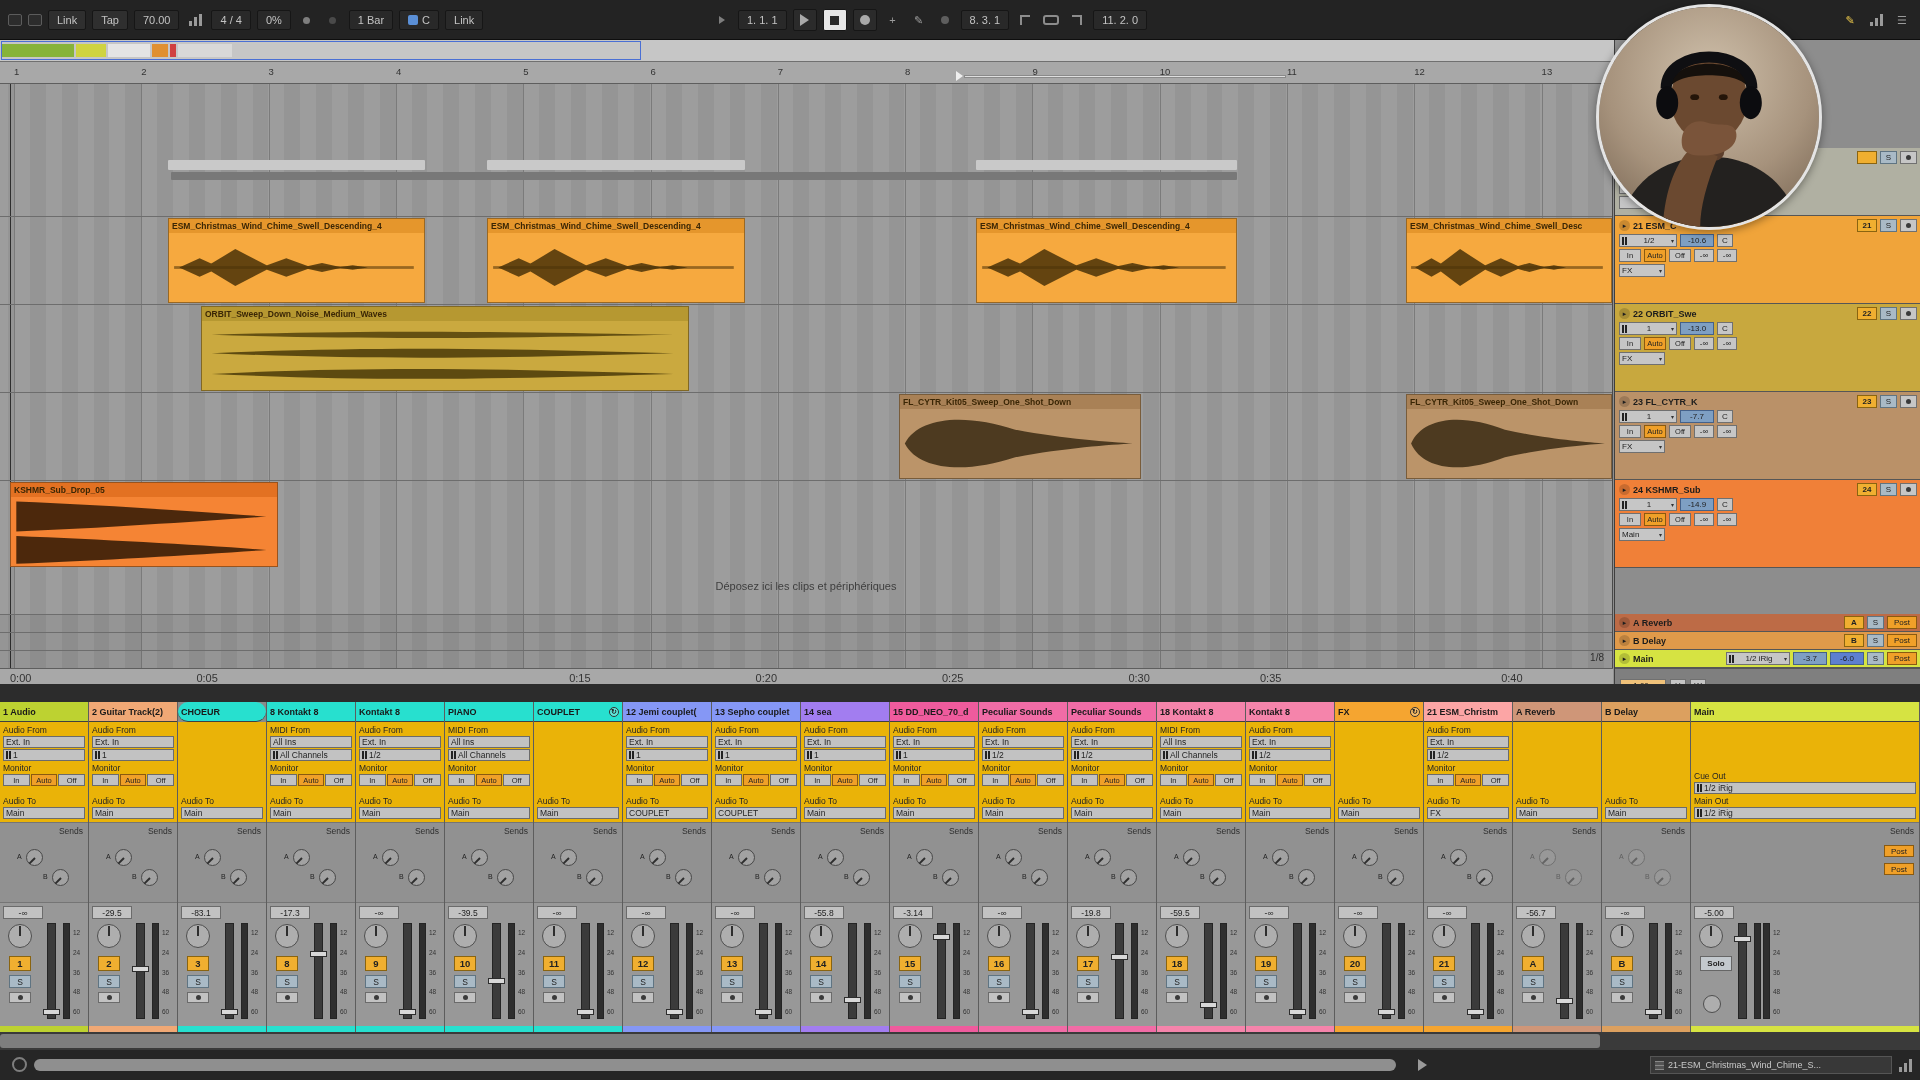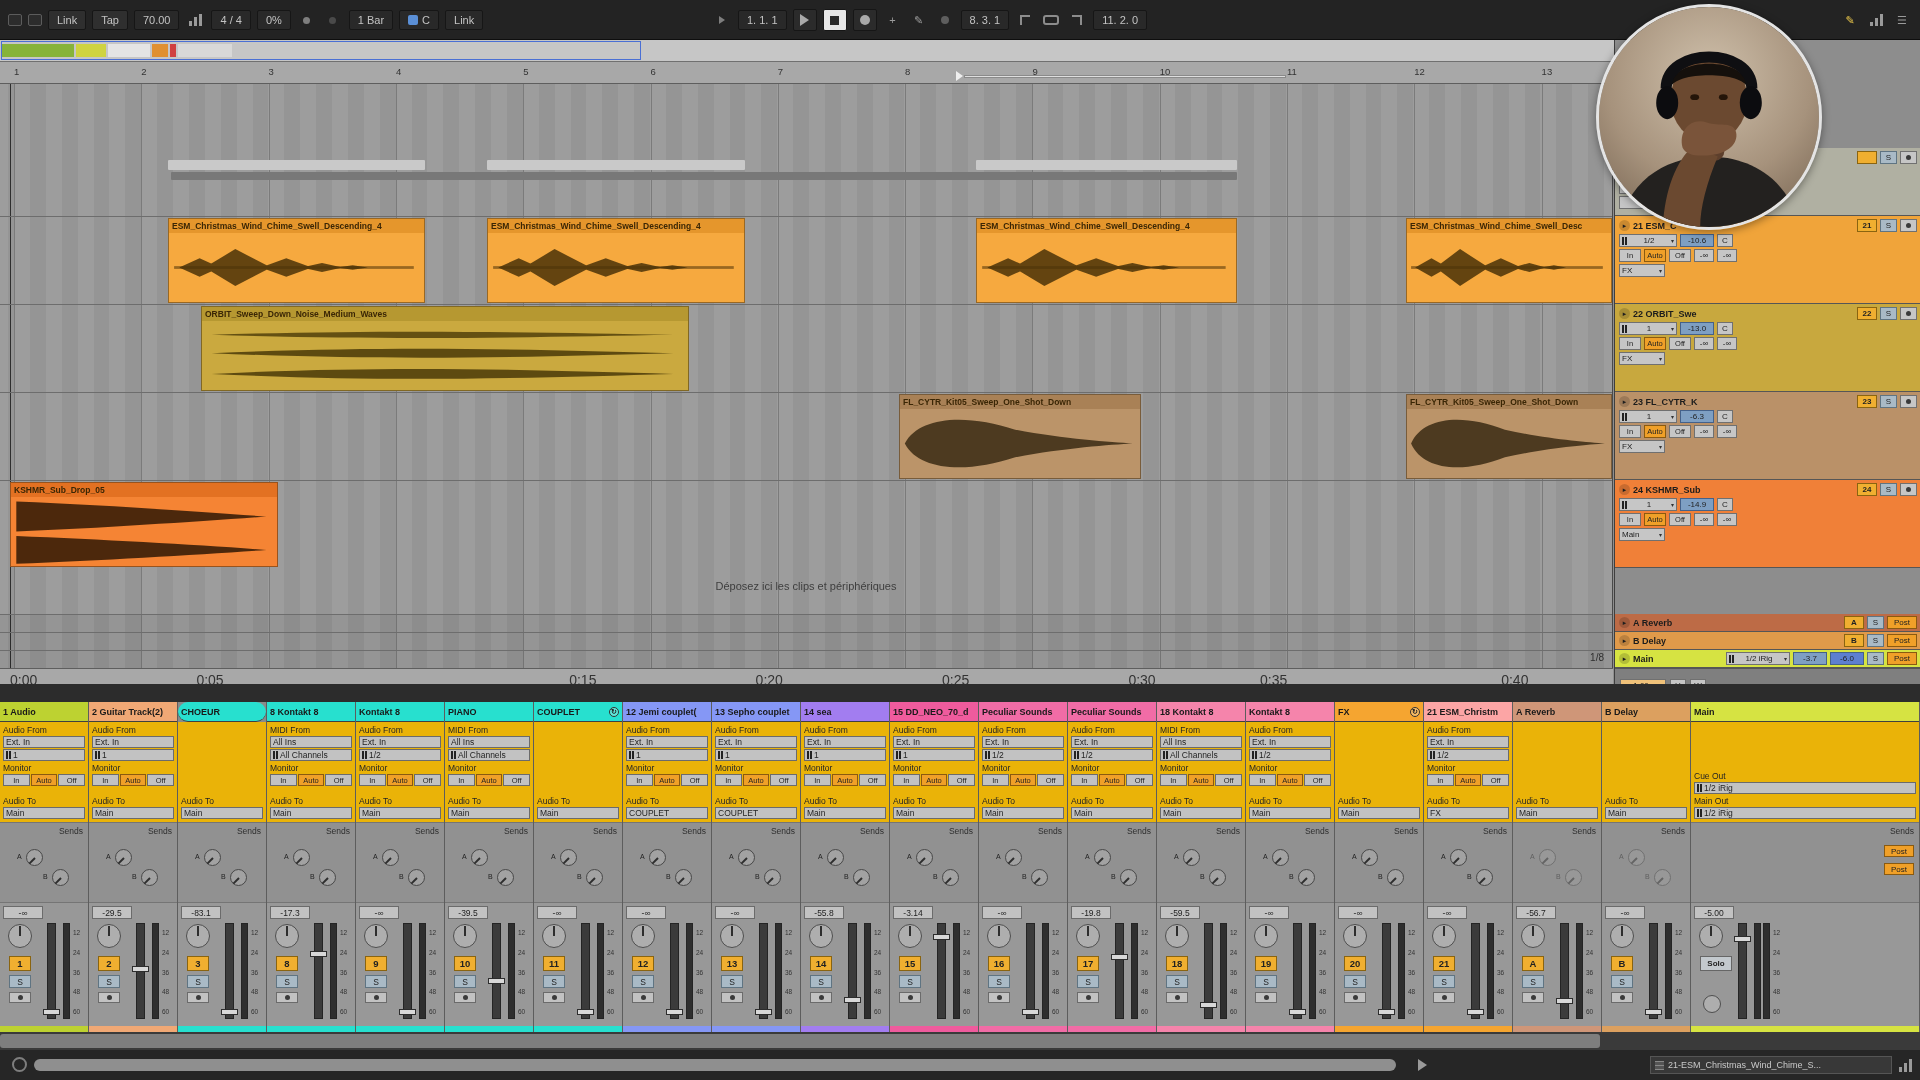--- a/index.html
+++ b/index.html
@@ -43,21 +43,21 @@
 .lane{position:absolute;left:0;right:0;height:88px;border-top:1px solid #6d6d6d}
 .ghost{position:absolute;border-radius:1px}
 .clip{position:absolute;top:1px;height:85px;border:1px solid rgba(40,25,5,.45)}
 .clip-title{height:14px;line-height:14px;font-size:8.5px;font-weight:bold;color:#3a2605;padding:0 3px;white-space:nowrap;overflow:hidden}
 .clip-wave{position:absolute;left:0;right:0;top:14px;bottom:0}
 .clip-wave svg{width:100%;height:100%;display:block}
 .ret-lane{position:absolute;left:0;right:0;height:18px;border-top:1px solid #6d6d6d;background:rgba(0,0,0,.05)}
 .drop-hint{position:absolute;top:496px;left:0;width:100%;text-align:center;font-size:11px;color:#3e3e3e}
 .zoom-frac{position:absolute;top:568px;right:8px;font-size:10px;color:#2f2f2f}
 .time-ruler{position:absolute;top:668px;left:0;width:1613px;height:16px;background:#a8a8a8;border-top:1px solid #5e5e5e}
-.time-label{position:absolute;top:3px;font-size:14px;color:#333}
+.time-label{position:absolute;top:3px;font-size:11px;color:#333}
 
 
 .track-panel{position:absolute;top:40px;left:1614px;width:306px;height:662px;background:#8d8d8d;border-left:1px solid #3f3f3f}
 .thead{position:absolute;left:0;width:306px;border-bottom:1px solid #565656;padding:3px 4px;overflow:hidden;display:flex;flex-direction:column;gap:2px}
 .th-row{display:flex;align-items:center;gap:3px;height:13px}
 .fold{width:11px;height:11px;border-radius:50%;background:rgba(0,0,0,.16);color:#1f1f1f;font-size:7px;display:flex;align-items:center;justify-content:center;flex:none}
 .th-name{font-size:9px;font-weight:bold;color:#1c1c1c;white-space:nowrap;overflow:hidden;flex:1}
 .bx{background:#c6c6c6;border:1px solid #707070;font-size:8px;color:#222;height:13px;display:flex;align-items:center;justify-content:center;flex:none;overflow:hidden}
 .bx.num{width:20px;font-weight:bold;background:#f0af30;border-color:#8a6410}
 .bx.s{width:17px;background:#a9bac6;border-color:#5f7482}
@@ -451,21 +451,21 @@
           <span class="bx arm">
             <span class="armdot"></span>
           </span>
         </div>
         <div class="th-row">
           <span class="bx sel">
             <span class="chicon"></span>
             <span>1</span>
             <span class="caret">▾</span>
           </span>
-          <span class="bx vol">-6.3</span>
+          <span class="bx vol">-7.7</span>
           <span class="bx pan">C</span>
         </div>
         <div class="th-row">
           <span class="bx mon">In</span>
           <span class="bx mon active">Auto</span>
           <span class="bx mon">Off</span>
           <span class="bx inf">-∞</span>
           <span class="bx inf">-∞</span>
         </div>
         <div class="th-row">

